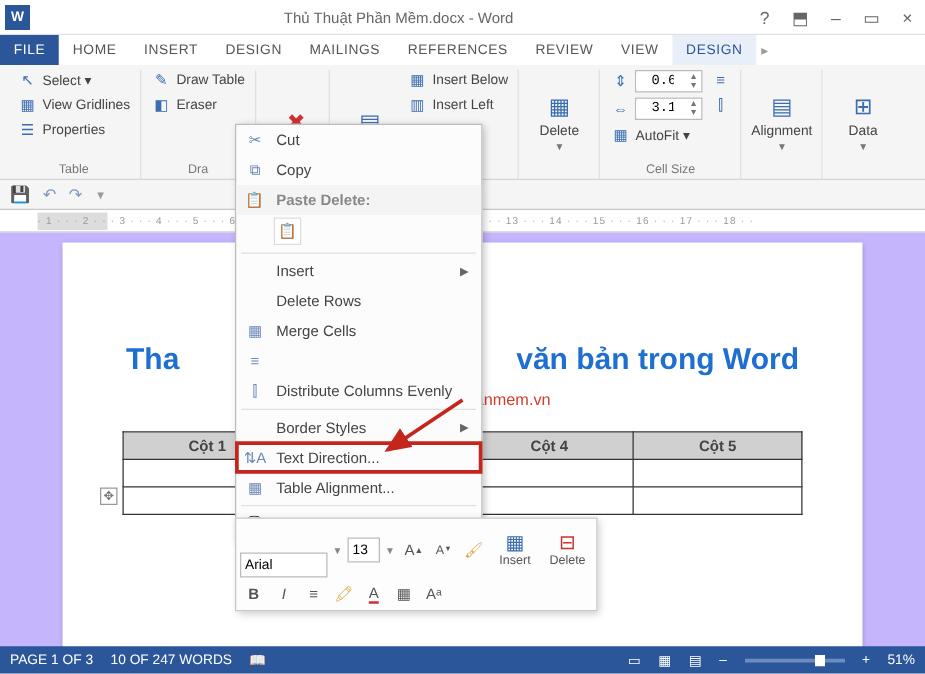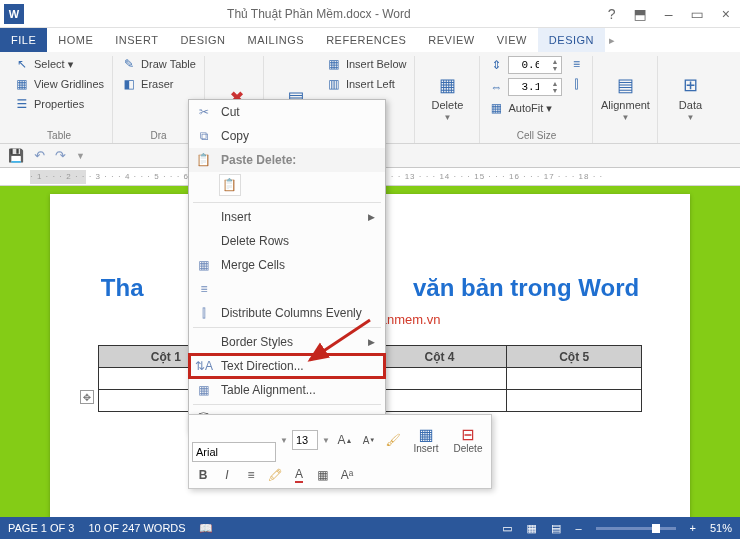--- a/index.html
+++ b/index.html
@@ -35,21 +35,21 @@
 
 
 .qat2 { height: 24px; background: #f5f5f5; border-bottom: 1px solid #c8c8c8; display: flex; align-items: center; gap: 10px; padding-left: 8px; color: #7f98c3; font-size: 13px; }
 
 
 .ruler { height: 18px; background: #fff; border-bottom: 1px solid #d4d4d4; display:flex; align-items:center; padding-left:30px; font-size:8px; color:#999; position:relative; }
 .ruler .shade { position:absolute; left:30px; top:2px; height:14px; width:56px; background:#ddd; }
 .ruler .ticks { position:relative; z-index:1; letter-spacing: 1px; }
 
 
-.page-wrap { height: 340px; background: #84cc16; overflow: hidden; position: relative; padding-top: 8px; }
+.page-wrap { height: 340px; background: #c4b5fd; overflow: hidden; position: relative; padding-top: 8px; }
 .page { width: 640px; margin: 0 auto; background: #fff; box-shadow: 0 1px 4px rgba(0,0,0,0.25); height: 400px; padding: 80px 48px 20px; position: relative; }
 .doc-title { font-size: 24px; font-weight: bold; color: #1f6fd0; text-align: center; margin-bottom: 10px; }
 .doc-sub { text-align:center; font-size:13px; }
 .doc-sub .a { color:#1f6fd0; }
 .doc-sub .b { color:#d23a2a; }
 .tbl-anchor { position:absolute; left:30px; width:14px; height:14px; border:1px solid #999; color:#777; font-size:10px; display:flex; align-items:center; justify-content:center; }
 .doc-table { width: 100%; border-collapse: collapse; margin-top: 18px; }
 .doc-table th, .doc-table td { border: 1px solid #333; height: 22px; font-size: 12px; }
 .doc-table th { background: #d0d0d0; font-weight: bold; }
 
@@ -359,21 +359,21 @@
   <defs>
       <marker id="ah" markerWidth="8" markerHeight="8" refX="6" refY="3" orient="auto">
         <path d="M0,0 L7,3 L0,6 Z" fill="#c4261d"></path>
       </marker>
     </defs>
   <line x1="70" y1="5" x2="10" y2="45" stroke="#c4261d" stroke-width="3" marker-end="url(#ah)"></line>
 </svg>
 
 <div class="minitb">
   <div class="trow">
-    <input class="sel" style="width: 84px; margin-top: 24px;" value="Arial">
+    <input class="sel" style="width: 70px; margin-top: 24px;" value="Arial">
     <span class="tbtn" style="width:12px;font-size:8px;color:#888">▼</span>
     <input class="sel" style="width: 26px;" value="13">
     <span class="tbtn" style="width:12px;font-size:8px;color:#888">▼</span>
     <span class="tbtn">A<sup style="font-size:7px">▲</sup></span>
     <span class="tbtn" style="font-size:10px">A<sup style="font-size:6px">▼</sup></span>
     <span class="tbtn" style="color:#d9a441">🖌</span>
     <div class="big">
         <span class="ico">▦</span>
         <span>Insert</span>
       </div>

